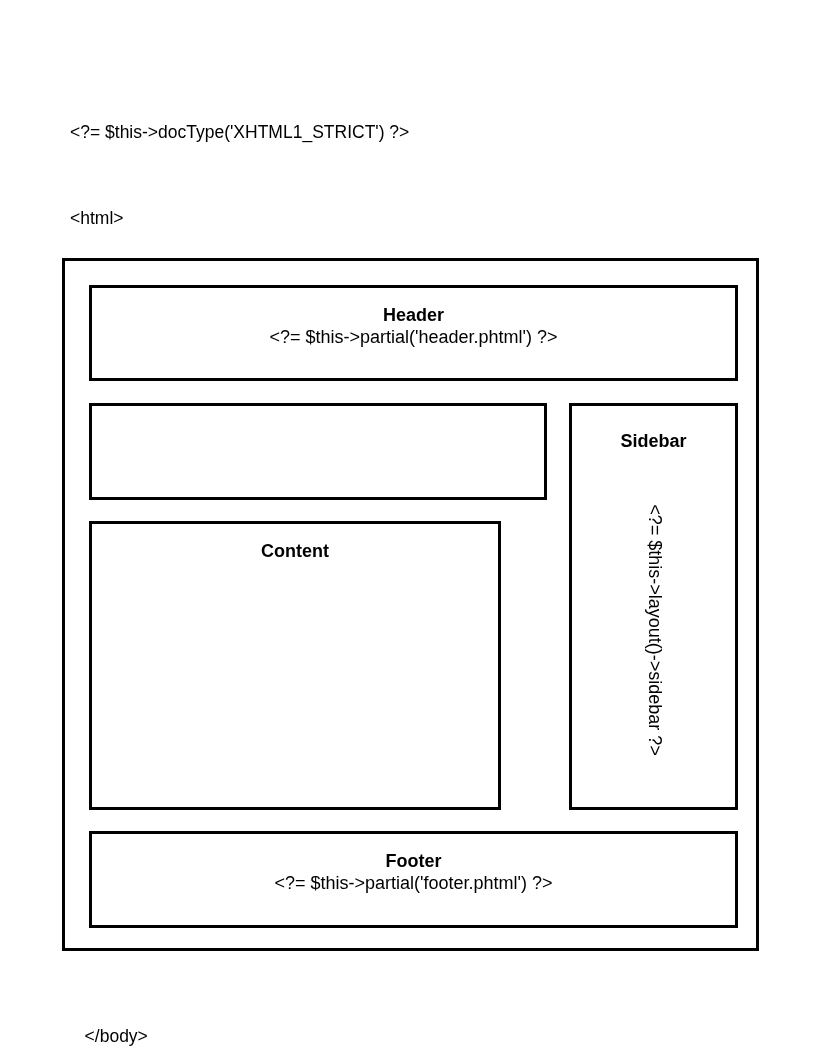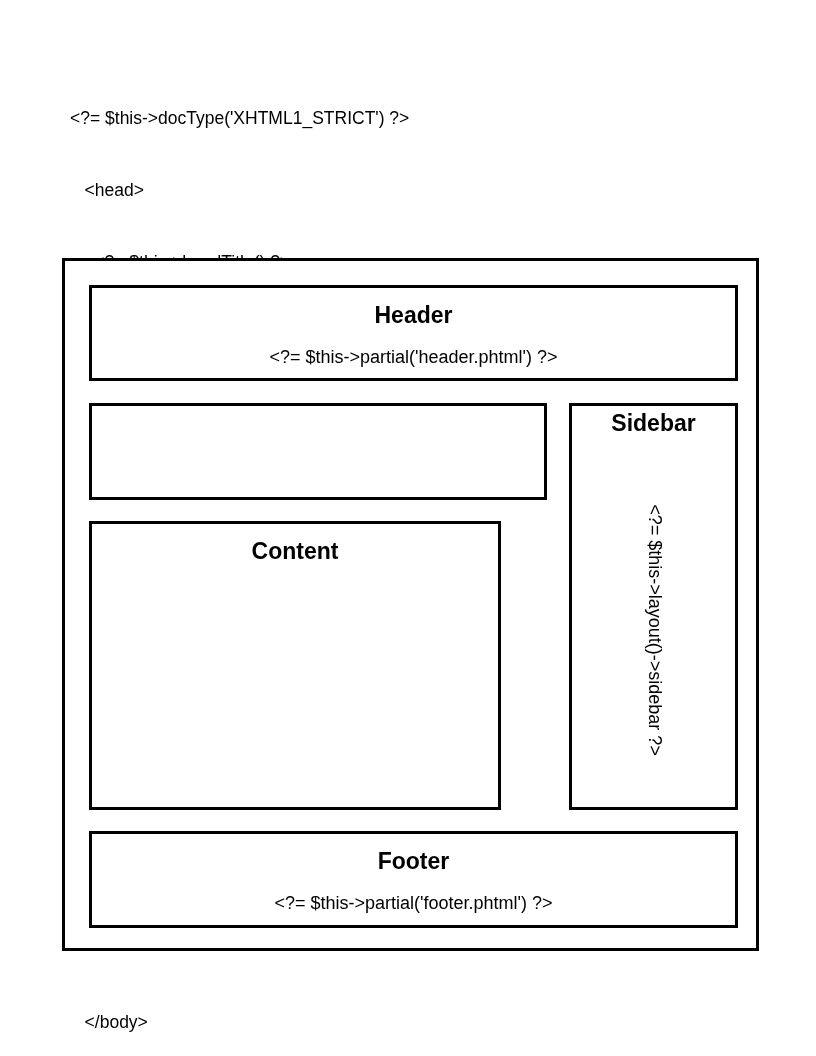--- a/index.html
+++ b/index.html
@@ -28,21 +28,21 @@
   }
   #code-bottom {
     position: absolute;
     left: 70px;
     top: 962px;
     font-size: 17.5px;
     line-height: 24px;
     white-space: pre;
     color: #000;
   }
-  .code-line { white-space: pre; }
+  .code-line { white-space: pre; margin-top: 14px; }
 
   
   #layout-frame {
     position: absolute;
     left: 62px;
     top: 258px;
     width: 697px;
     height: 693px;
     border: 3px solid #000;
     box-sizing: border-box;
@@ -51,29 +51,29 @@
 
   .region-box {
     position: absolute;
     border: 3px solid #000;
     box-sizing: border-box;
     background: #fff;
   }
   .region-title {
     text-align: center;
     font-weight: bold;
-    font-size: 23px;
+    font-size: 18px;
     line-height: 22px;
     margin-top: 16px;
   }
   .region-code {
     text-align: center;
     font-size: 18px;
     line-height: 22px;
-    margin-top: 20px;
+    margin-top: 0;
     white-space: pre;
   }
 
   
   #box-header {
     left: 24px;
     top: 24px;
     width: 649px;
     height: 96px;
   }
@@ -91,21 +91,21 @@
     width: 412px;
     height: 289px;
   }
   
   #box-sidebar {
     left: 504px;
     top: 142px;
     width: 169px;
     height: 407px;
   }
-  #box-sidebar .region-title { margin-top: 6px; }
+  #box-sidebar .region-title { margin-top: 24px; }
   .sidebar-rotated-wrap {
     position: absolute;
     left: 0;
     top: 48px;
     width: 100%;
     height: 352px;
     overflow: visible;
   }
   .sidebar-rotated {
     position: absolute;
@@ -122,20 +122,21 @@
     top: 570px;
     width: 649px;
     height: 97px;
   }
 </style>
 </head>
 <body>
 
 <div id="code-top">
   <div class="code-line">&lt;?= $this-&gt;docType('XHTML1_STRICT') ?&gt;</div>
+  <div class="code-line">&lt;html&gt;</div>
   <div class="code-line">   &lt;head&gt;</div>
   <div class="code-line">     &lt;?= $this-&gt;headTitle() ?&gt;</div>
   <div class="code-line">     &lt;?= $this-&gt;headScript() ?&gt;</div>
   <div class="code-line">     &lt;?= $this-&gt;headStylesheet() ?&gt;</div>
   <div class="code-line">   &lt;/head&gt;</div>
   <div class="code-line">   &lt;body&gt;</div>
 </div>
 
 <div id="layout-frame">
 

